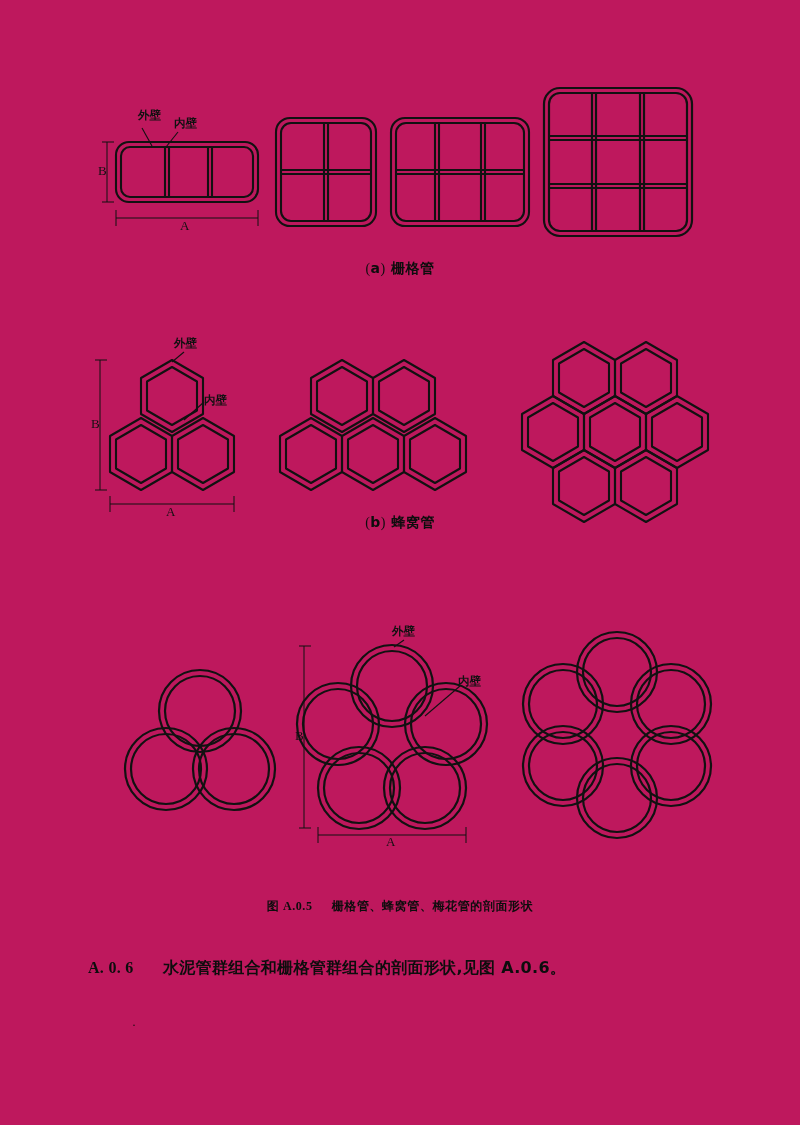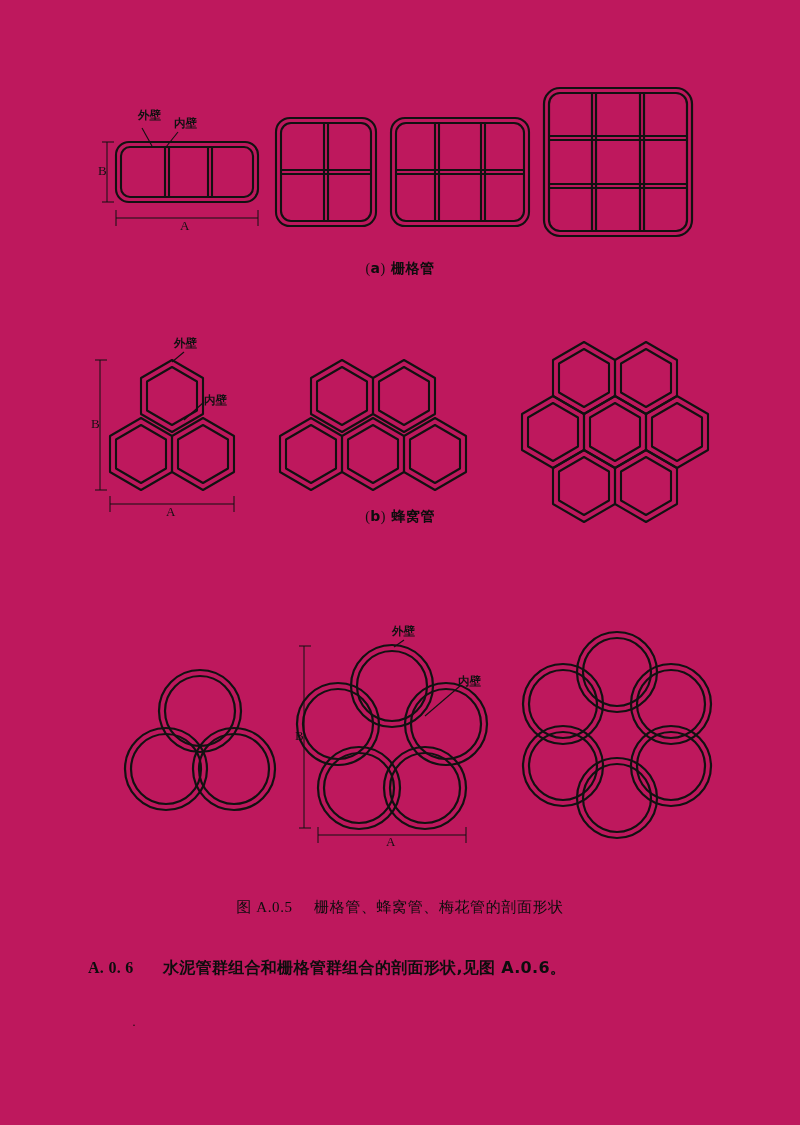--- a/index.html
+++ b/index.html
@@ -66,23 +66,23 @@
     font-size: 16px;
     font-family: "DejaVu Sans", "Liberation Sans", sans-serif;
     font-weight: bold;
     letter-spacing: 0.3px;
     white-space: nowrap;
   }
   .fig-title {
     position: absolute;
     width: 800px;
     text-align: center;
-    font-size: 15px;
+    font-size: 12px;
     font-family: "DejaVu Sans", "Liberation Sans", sans-serif;
-    font-weight: normal;
+    font-weight: bold;
     letter-spacing: 0.6px;
   }
   .fig-title .num {
     font-family: "Liberation Serif", serif;
   }
   .page-num {
     position: absolute;
     width: 800px;
     text-align: center;
     font-size: 14px;
@@ -265,21 +265,21 @@
 
           <polygon points="64,112 95,130 95,166 64,184 33,166 33,130"></polygon>
           <polygon points="64,119 89,133.5 89,162.5 64,177 39,162.5 39,133.5"></polygon>
 
           <polygon points="126,112 157,130 157,166 126,184 95,166 95,130"></polygon>
           <polygon points="126,119 151,133.5 151,162.5 126,177 101,162.5 101,133.5"></polygon>
         </g>
       </svg>
     </div>
 
-    <div class="caption" style="top:178px;">
+    <div class="caption" style="top:184px;">
       <span class="paren">(</span><span>b</span><span class="paren">)</span>
       <span>蜂窝管</span>
     </div>
   </div>
 
   <div class="fig-row" style="top:610px;height:260px;">
 
     <div class="fig-item" style="left:128px;top:55px;">
       <svg width="145" height="150" viewBox="0 0 145 150">
         <g fill="none" stroke="#111" stroke-width="2.2">

